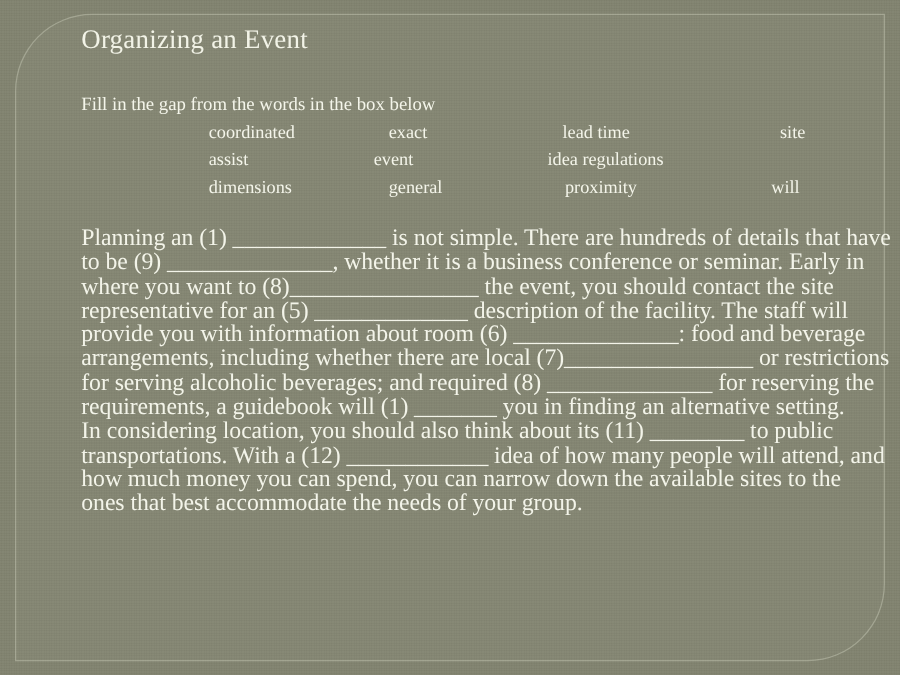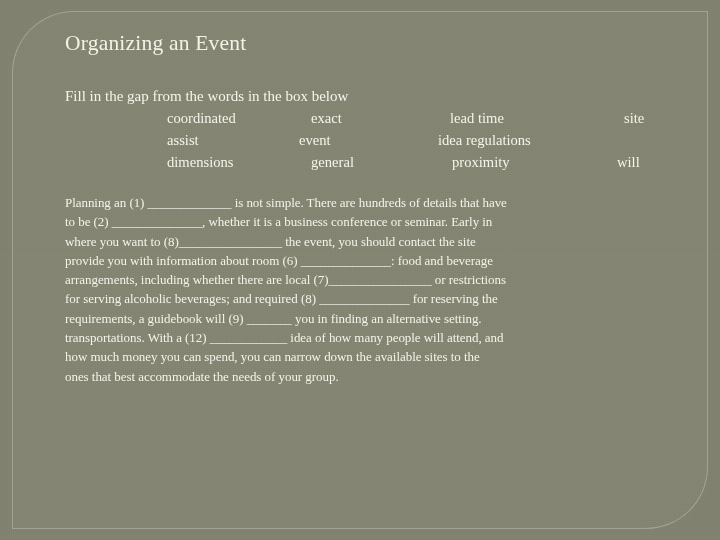--- a/index.html
+++ b/index.html
@@ -35,21 +35,21 @@
     box-sizing: border-box;
     border: 1px solid rgba(235,238,220,0.30);
     border-radius: 62px 0 62px 0;
     background: rgba(255,255,255,0.028);
     pointer-events: none;
   }
 
   #content {
     position: absolute;
     left: 0;
-    top: 12px;
+    top: 0;
     width: 720px;
     height: 492px;
     font-family: Liberation Serif, serif;
   }
 
   .slide-title {
     position: absolute;
     left: 65px;
     top: 18px;
     font-size: 21.5px;
@@ -103,21 +103,21 @@
   .word-row.r3 .wc-4 { left: 617px; }
 
   
   #body-text {
     position: absolute;
     left: 65px;
     top: 181px;
     width: 614px;
   }
   .body-line {
-    font-size: 13px;
+    font-size: 19px;
     line-height: 19.3px;
     color: #f3f4e9;
     white-space: nowrap;
     letter-spacing: -0.05px;
   }
 </style>
 </head>
 <body>
 
 <div id="slide">
@@ -150,25 +150,27 @@
         <span class="word-cell wc-1">dimensions</span>
         <span class="word-cell wc-2">general</span>
         <span class="word-cell wc-3">proximity</span>
         <span class="word-cell wc-4">will</span>
       </div>
 
     </div>
 
     <div id="body-text">
       <div class="body-line">Planning an (1) _____________ is not simple. There are hundreds of details that have</div>
-      <div class="body-line">to be (2) ______________, whether it is a business conference  or seminar. Early in</div>
+      <div class="body-line">to be (9) ______________, whether it is a business conference  or seminar. Early in</div>
       <div class="body-line">where you want to (8)________________ the event, you should contact the site</div>
+      <div class="body-line">representative for an    (5) _____________ description of the facility. The staff will</div>
       <div class="body-line">provide you with information about room (6) ______________: food and beverage</div>
       <div class="body-line">arrangements, including whether there are local (7)________________ or restrictions</div>
       <div class="body-line">for serving alcoholic beverages; and required (8) ______________ for reserving the</div>
-      <div class="body-line">requirements, a guidebook will (9) _______ you in finding an alternative setting.</div>
+      <div class="body-line">requirements, a guidebook will (1) _______ you in finding an alternative setting.</div>
+      <div class="body-line">In considering location, you should also think about its (11) ________ to public</div>
       <div class="body-line">transportations. With a (12) ____________ idea of how many people will attend, and</div>
       <div class="body-line">how much money you can spend, you can narrow down the available sites to the</div>
       <div class="body-line">ones that best accommodate the needs of your group.</div>
     </div>
 
   </div>
 </div>
 
 </body></html>

